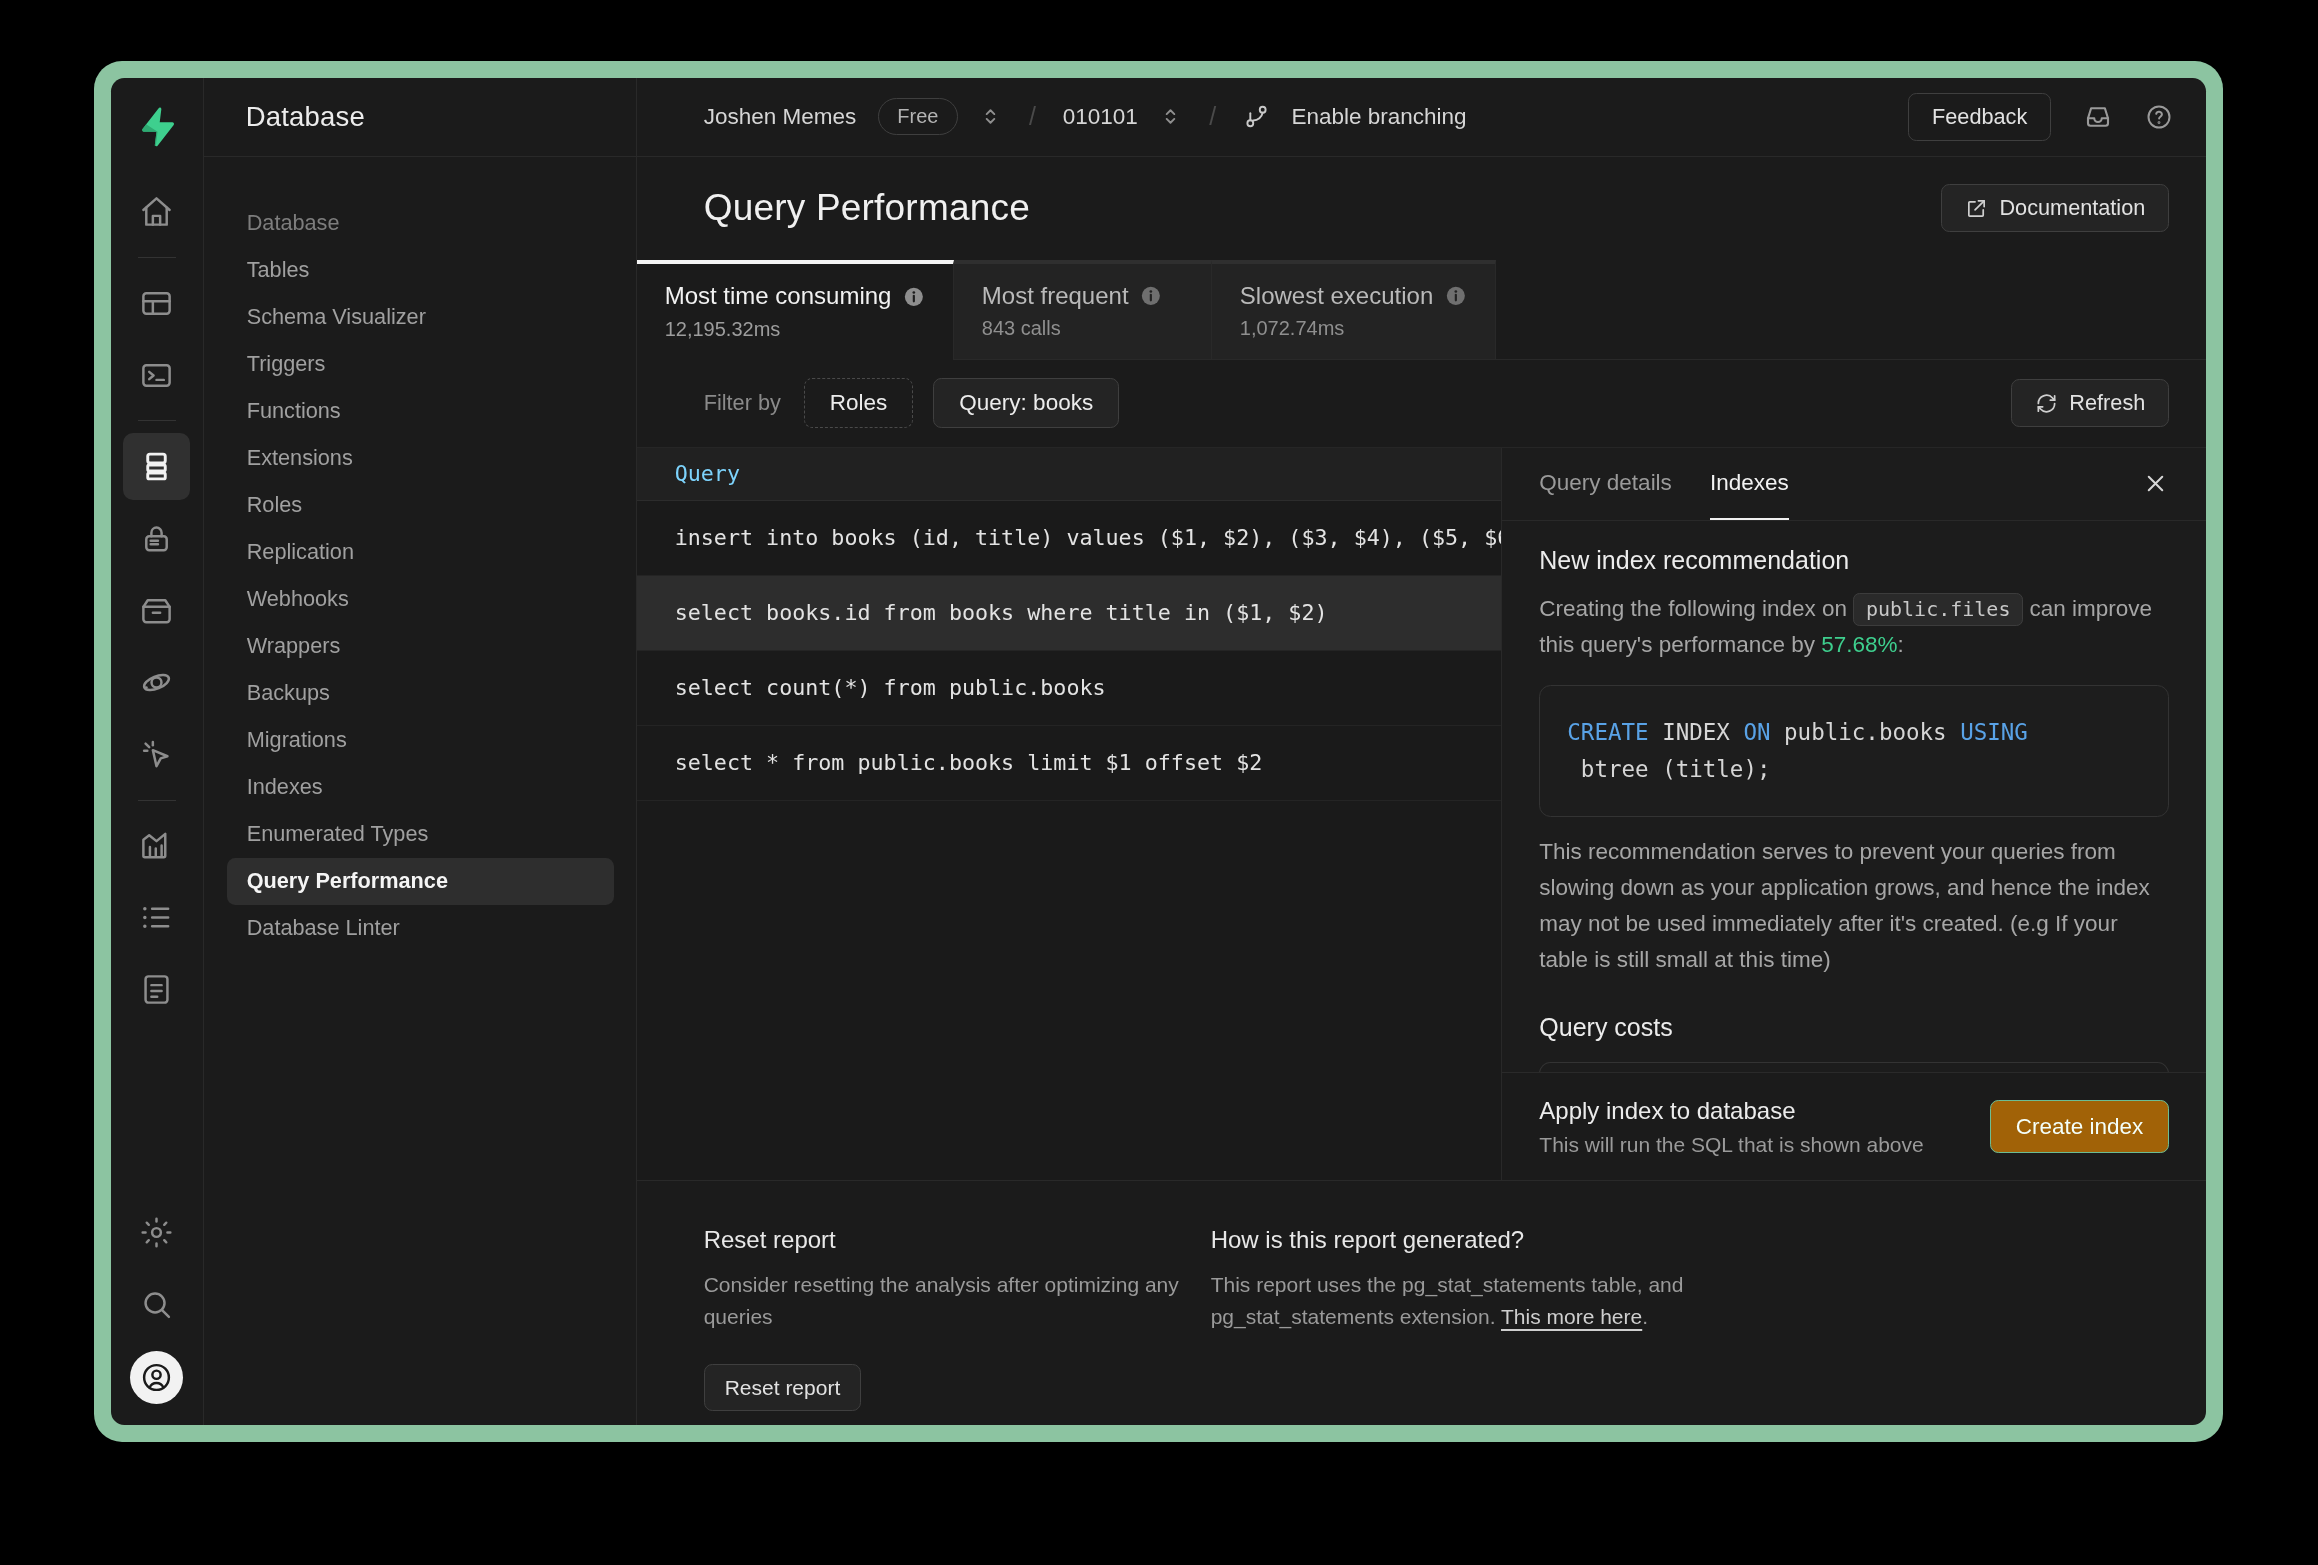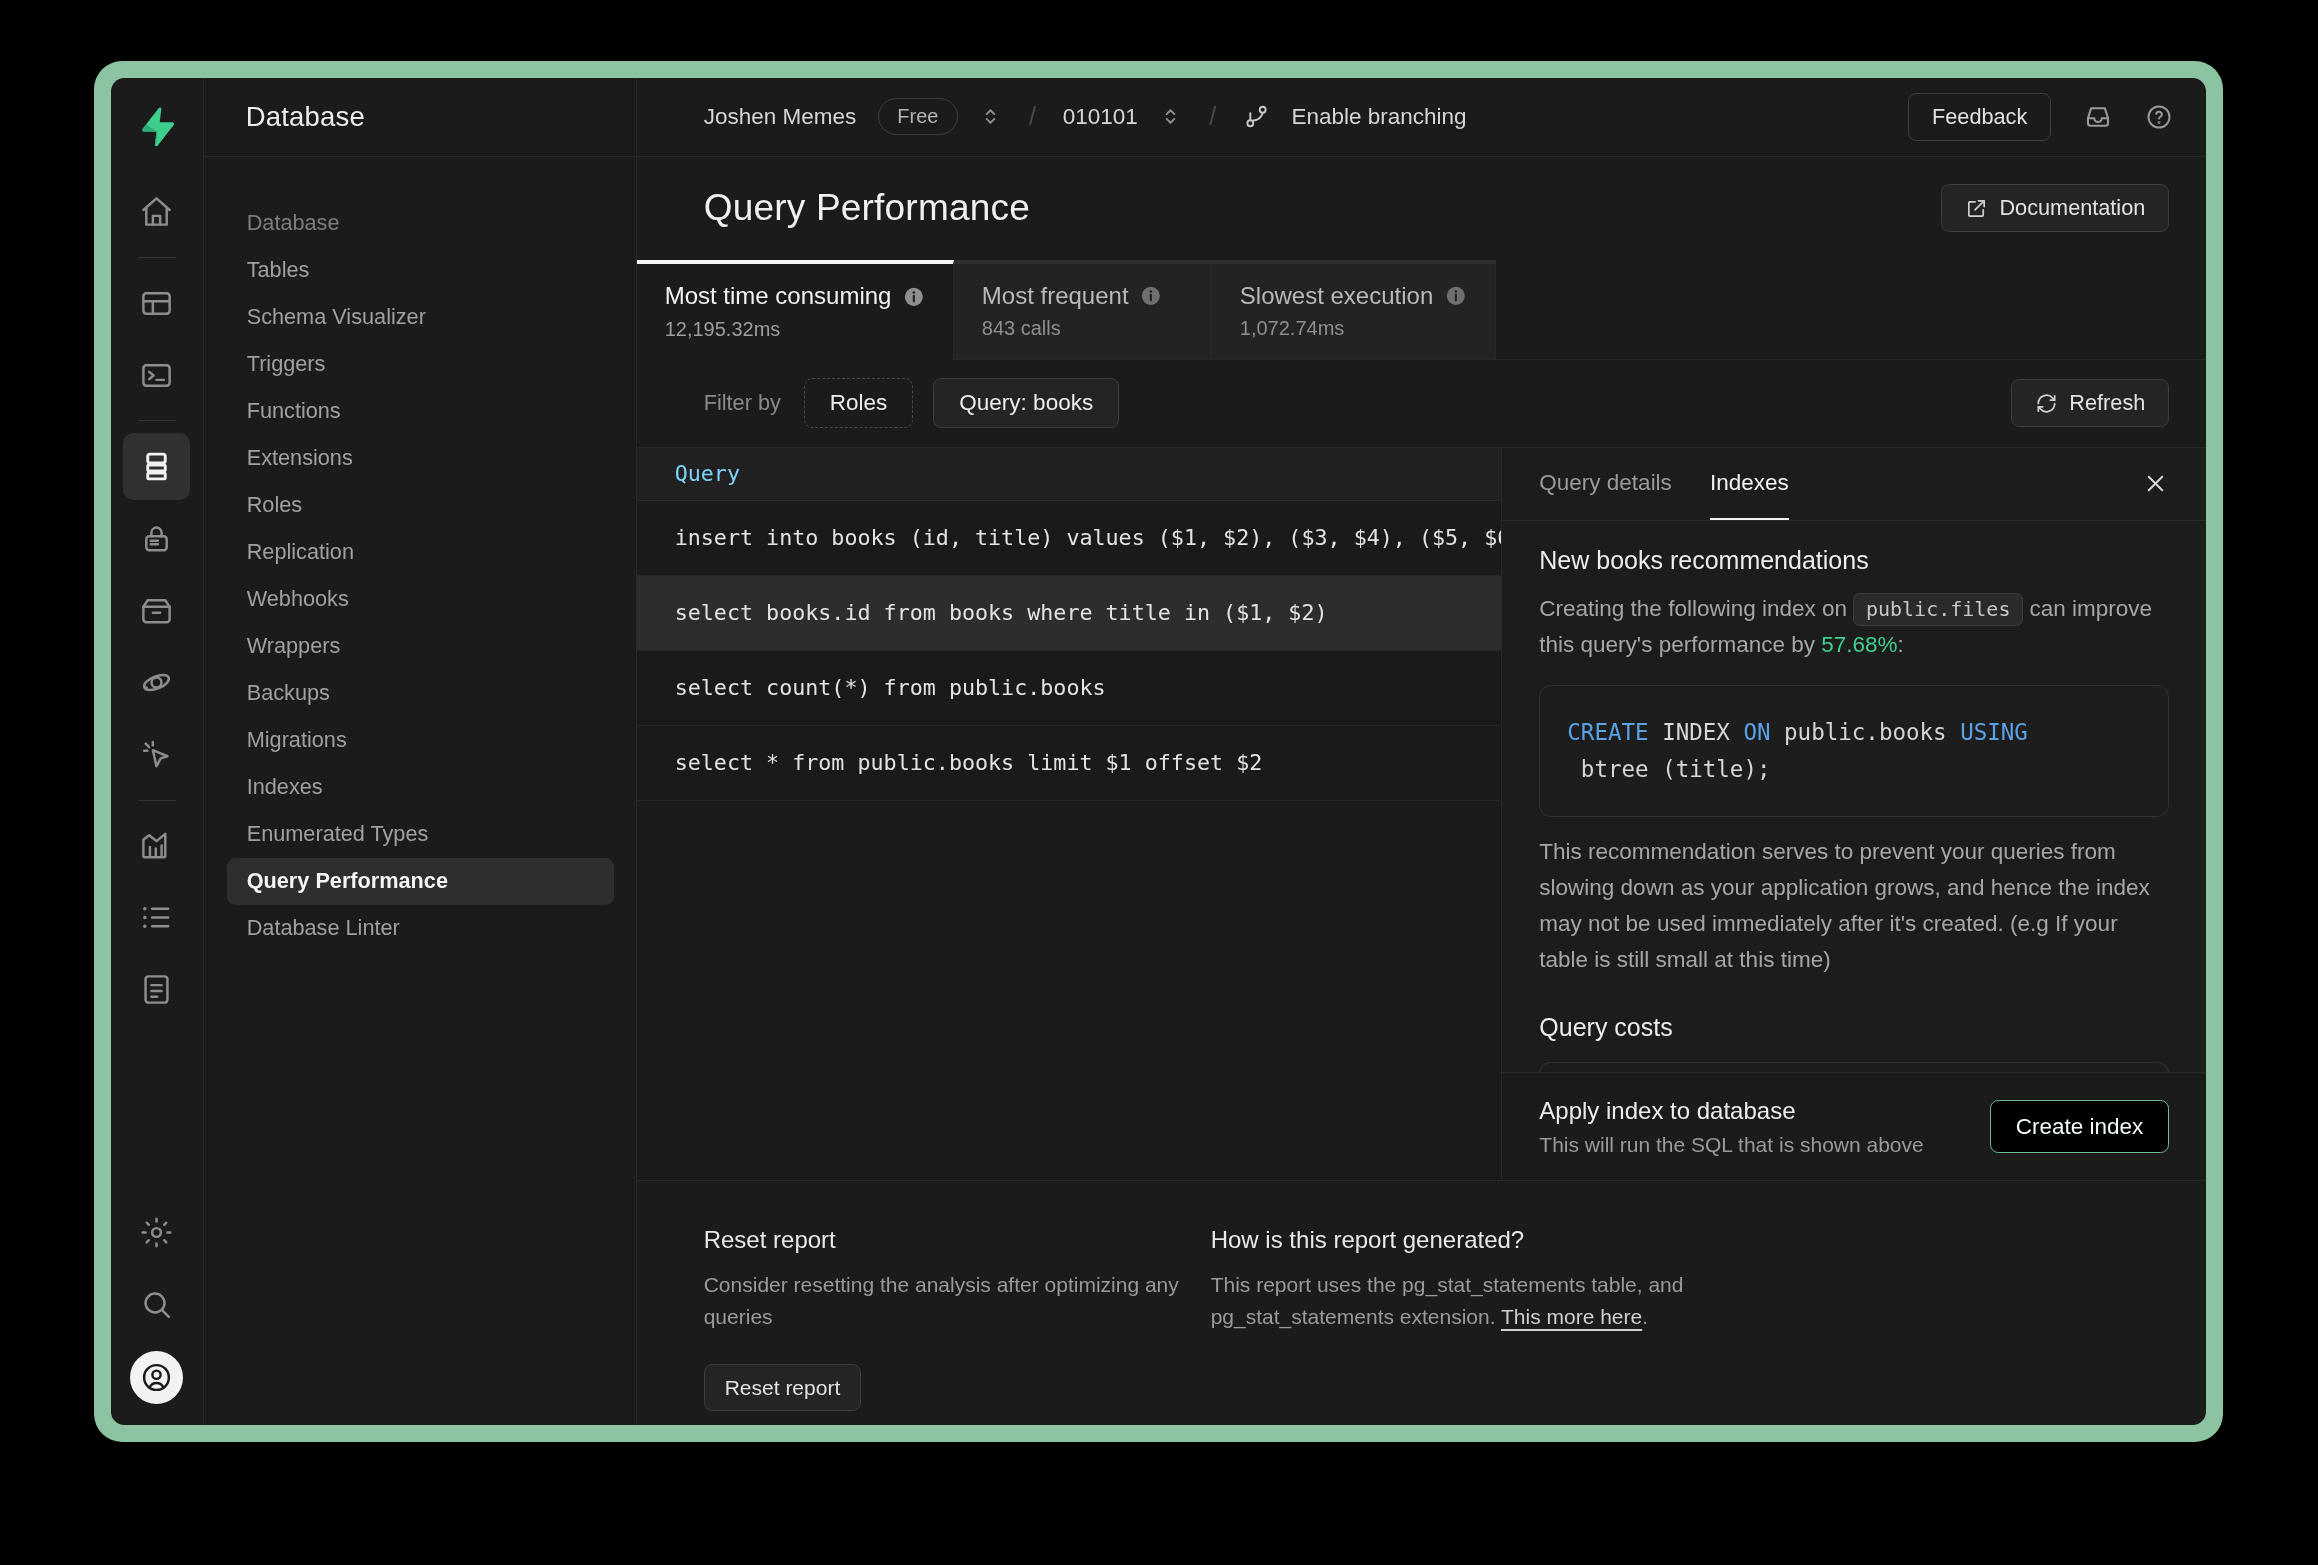--- a/index.html
+++ b/index.html
@@ -83,21 +83,21 @@
   .panel-p { font-size:22.5px; color:#a6a6a6; line-height:1.6; margin-top:16.7px; }
   .inline-chip { font-family:"DejaVu Sans Mono","Liberation Mono",monospace; font-size:20px; color:#c8c8c8; background:#2a2a2a; border:0.8px solid #3c3c3c; border-radius:6.7px; padding:3.3px 11.7px; }
   .green { color:#3ecf8e; }
   .code-block { margin-top:21.7px; border:0.8px solid #333; border-radius:11.7px; background:#1d1d1d; padding:28px 27px; font-family:"DejaVu Sans Mono","Liberation Mono",monospace; font-size:22.5px; line-height:1.65; color:#d6d6d6; white-space:pre; }
   .kw { color:#59a2e6; }
   .costs-h { margin-top:35px; }
   .cost-box { margin-top:20px; flex:1; min-height:0; border:0.8px solid #333; border-bottom:none; border-radius:11.7px 11.7px 0 0; padding:25px 23px; overflow:hidden; }
   .panel-footer { flex:0 0 108px; border-top:0.8px solid #2a2a2a; background:#1b1b1b; display:flex; align-items:center; padding:0 37px; }
   .pf-left .h { font-size:24px; color:#ececec; }
   .pf-left .s { font-size:21px; color:#9a9a9a; margin-top:8.3px; }
-  .btn-green { margin-left:auto; background:#000000; border:0.8px solid #6cbd93; border-radius:8.3px; height:53px; padding:0 25px; font-size:22.5px; color:#f4fff9; display:inline-flex; align-items:center; font-family:inherit; }
+  .btn-green { margin-left:auto; background:#a16207; border:0.8px solid #6cbd93; border-radius:8.3px; height:53px; padding:0 25px; font-size:22.5px; color:#f4fff9; display:inline-flex; align-items:center; font-family:inherit; }
 
   
   .bottom { flex:0 0 245px; border-top:0.8px solid #292929; display:flex; padding:45px 37px 0 67px; gap:7px; }
   .b-col1 { width:500px; flex:0 0 500px; }
   .b-h { font-size:24px; color:#e8e8e8; font-weight:400; }
   .b-p { font-size:21px; color:#9a9a9a; line-height:1.5; margin-top:15px; }
   .b-col1 .btn { margin-top:32px; height:47px; font-size:21px; padding:0 20px; background:#242424; }
   .b-col2 { width:550px; }
   .link { color:#cfcfcf; text-decoration:underline; text-underline-offset:5px; }
 
@@ -366,21 +366,21 @@
           <div class="panel">
             <div class="panel-tabs">
               <div class="ptab">Query details</div>
               <div class="ptab active">Indexes</div>
               <svg class="panel-close" viewBox="0 0 24 24" style="fill:none;stroke:currentColor;stroke-width:1.8;stroke-linecap:round">
                   <path d="M6 6l12 12M18 6 6 18"></path>
                 </svg>
             </div>
 
             <div class="panel-body">
-              <h3 class="panel-h">New books recommendations</h3>
+              <h3 class="panel-h">New index recommendation</h3>
               <p class="panel-p"><span>Creating the following index on </span><span class="inline-chip">public.files</span><span> can improve this query's performance by </span><span class="green">57.68%</span><span>:</span></p>
 
               <div class="code-block"><div><span class="kw">CREATE</span><span> INDEX </span><span class="kw">ON</span><span> public.books </span><span class="kw">USING</span></div><div> btree (title);</div></div>
 
               <p class="panel-p">This recommendation serves to prevent your queries from slowing down as your application grows, and hence the index may not be used immediately after it's created. (e.g If your table is still small at this time)</p>
 
               <h3 class="panel-h costs-h">Query costs</h3>
               <div class="cost-box">
                 
               </div>

